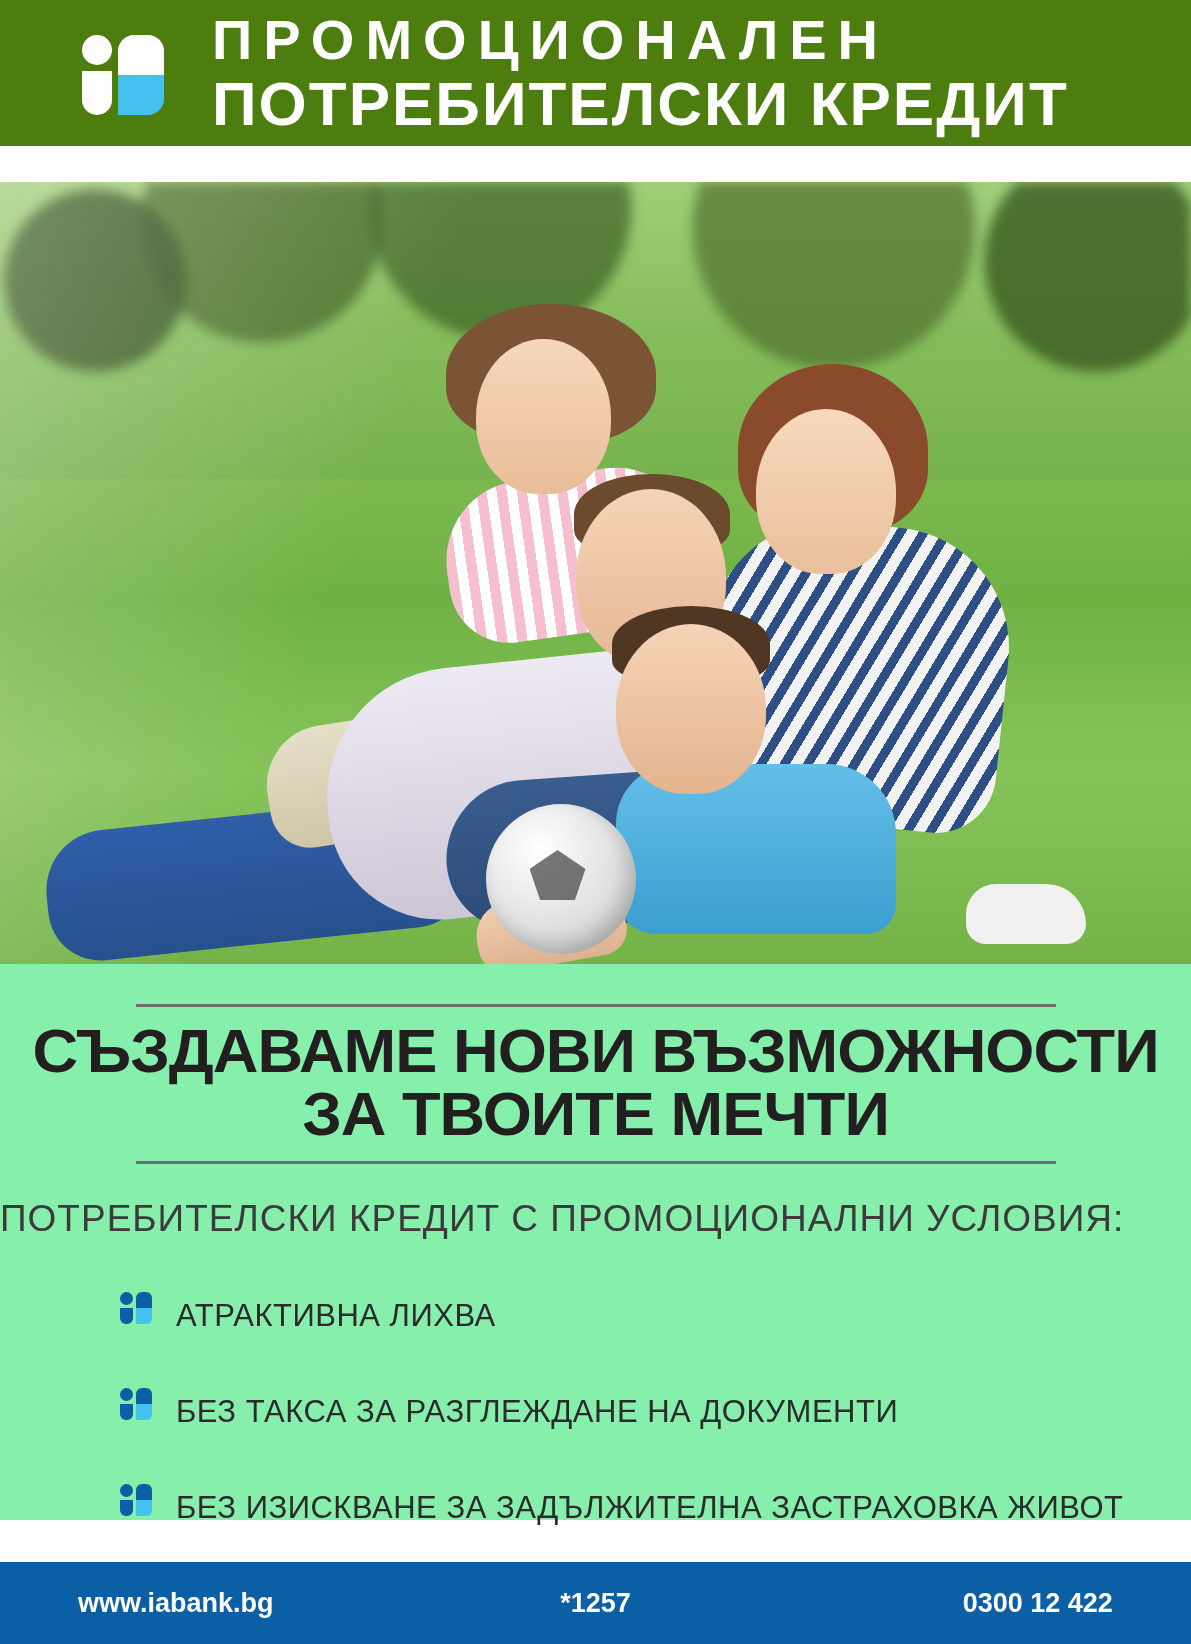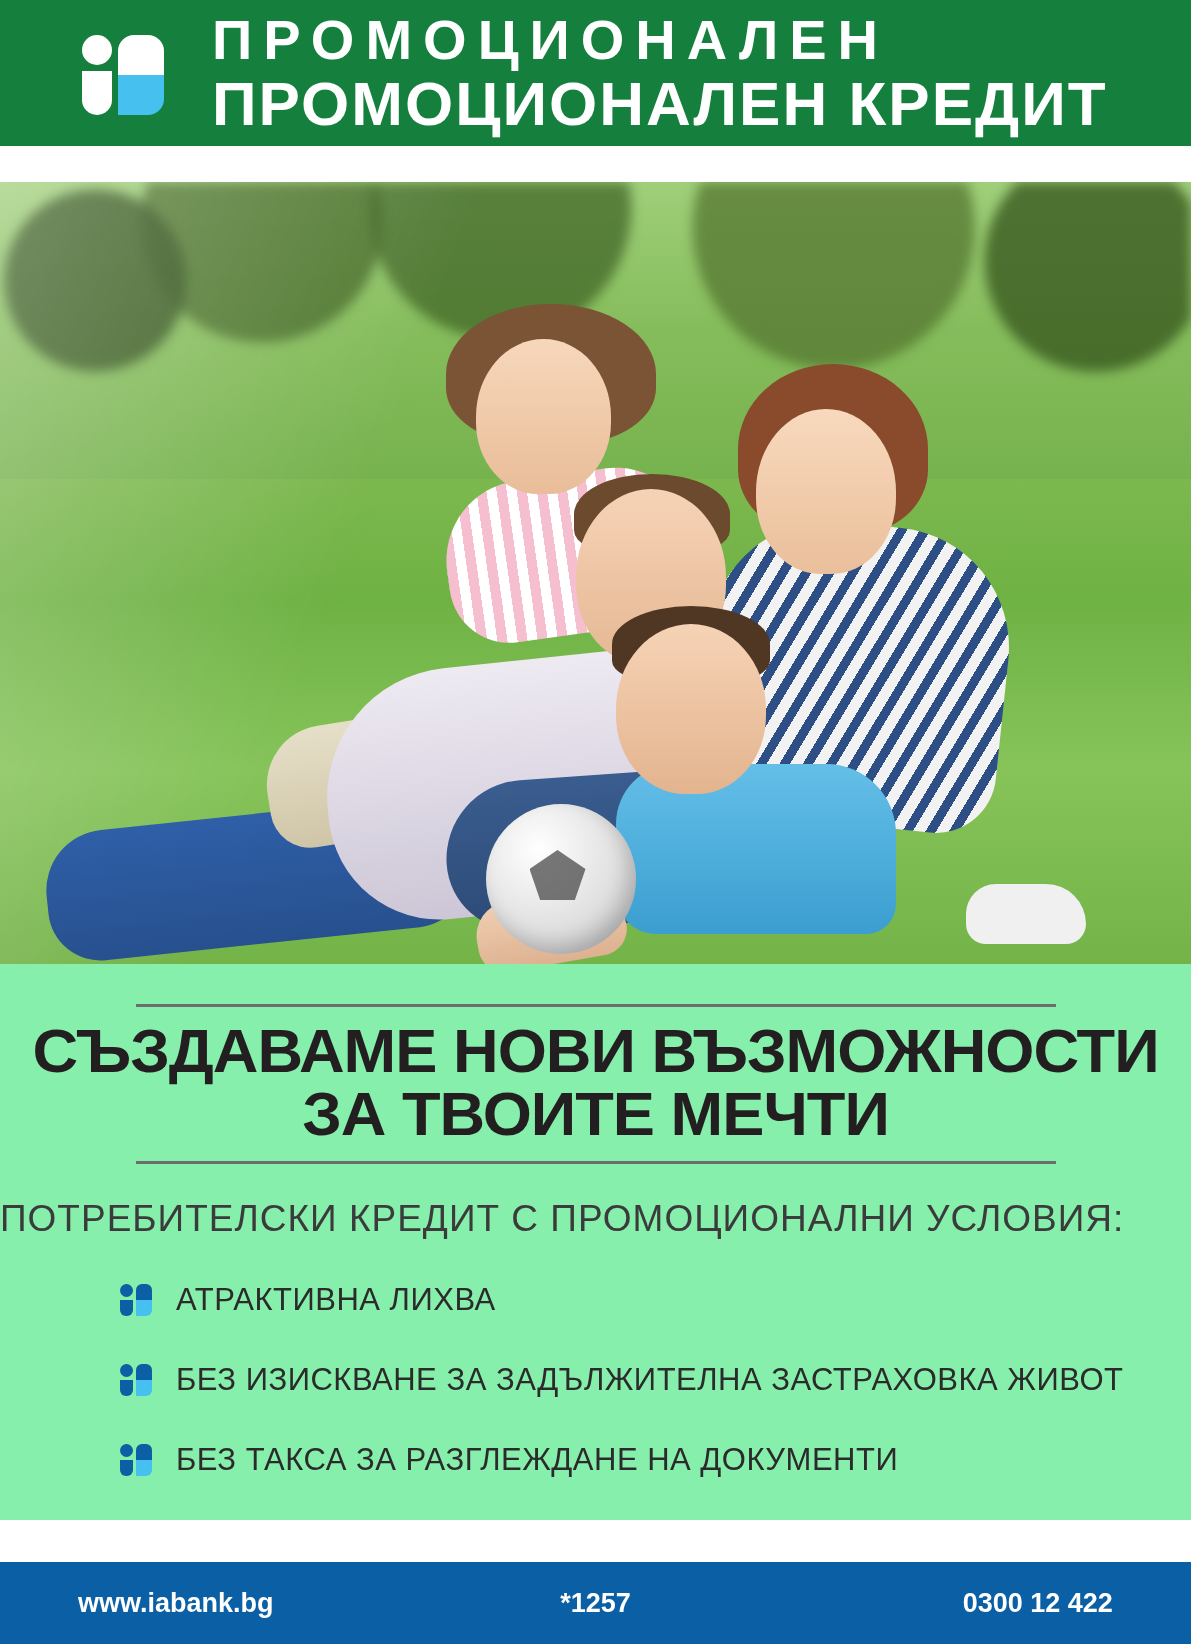--- a/index.html
+++ b/index.html
@@ -22,21 +22,21 @@
     height: 1644px;
     background: #ffffff;
     box-sizing: border-box;
   }
   .header {
     position: absolute;
     left: 0;
     top: 0;
     width: 1191px;
     height: 146px;
-    background: #15803d;
+    background: #4d7c0f;
     display: flex;
     align-items: center;
     padding-left: 78px;
     box-sizing: border-box;
   }
   .logo-mark {
     width: 92px;
     height: 92px;
     position: relative;
     flex: 0 0 auto;
@@ -309,20 +309,21 @@
   }
   .bullet-icon .p4 {
     position: absolute; left: 16px; top: 16px;
     width: 16px; height: 16px; border-radius: 0 0 6px 0;
     background: #45c0ef;
   }
   .bullet-text {
     font-size: 31px;
     color: #2b2b2b;
     letter-spacing: .5px;
+    margin-top: 16px;
   }
 
   
   .footer {
     position: absolute;
     left: 0;
     bottom: 0;
     width: 1191px;
     height: 82px;
     background: #0b5fa5;
@@ -343,21 +344,21 @@
 
   <div class="header">
     <div class="logo-mark">
       <span class="sq b1"></span>
       <span class="sq b2"></span>
       <span class="sq b3"></span>
       <span class="sq b4"></span>
     </div>
     <div class="header-titles">
       <div class="title-line1">ПРОМОЦИОНАЛЕН</div>
-      <div class="title-line2">ПРОМОЦИОНАЛЕН КРЕДИТ</div>
+      <div class="title-line2">ПОТРЕБИТЕЛСКИ КРЕДИТ</div>
     </div>
   </div>
 
   <div class="photo">
     <div class="sky"></div>
     <div class="trees"></div>
     <div class="grass"></div>
     <div class="lightbeam"></div>
     <div class="people">
       <span class="blob mom-legs"></span>
@@ -403,30 +404,30 @@
         </span>
         <span class="bullet-text">АТРАКТИВНА ЛИХВА</span>
       </div>
       <div class="bullet">
         <span class="bullet-icon">
           <span class="p1"></span>
             <span class="p2"></span>
             <span class="p3"></span>
             <span class="p4"></span>
         </span>
-        <span class="bullet-text">БЕЗ ИЗИСКВАНЕ ЗА ЗАДЪЛЖИТЕЛНА ЗАСТРАХОВКА ЖИВОТ</span>
+        <span class="bullet-text">БЕЗ ТАКСА ЗА РАЗГЛЕЖДАНЕ НА ДОКУМЕНТИ</span>
       </div>
       <div class="bullet">
         <span class="bullet-icon">
           <span class="p1"></span>
             <span class="p2"></span>
             <span class="p3"></span>
             <span class="p4"></span>
         </span>
-        <span class="bullet-text">БЕЗ ТАКСА ЗА РАЗГЛЕЖДАНЕ НА ДОКУМЕНТИ</span>
+        <span class="bullet-text">БЕЗ ИЗИСКВАНЕ ЗА ЗАДЪЛЖИТЕЛНА ЗАСТРАХОВКА ЖИВОТ</span>
       </div>
     </div>
   </div>
 
   <div class="footer">
     <div class="site">www.iabank.bg</div>
     <div class="short">*1257</div>
     <div class="phone">0300 12 422</div>
   </div>
 

